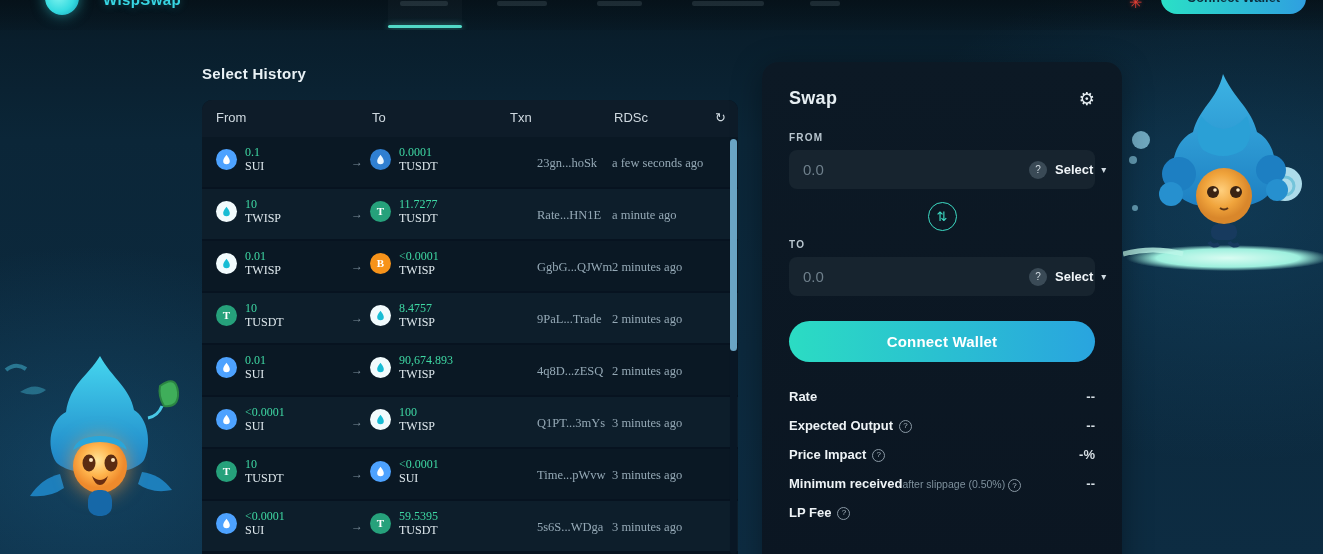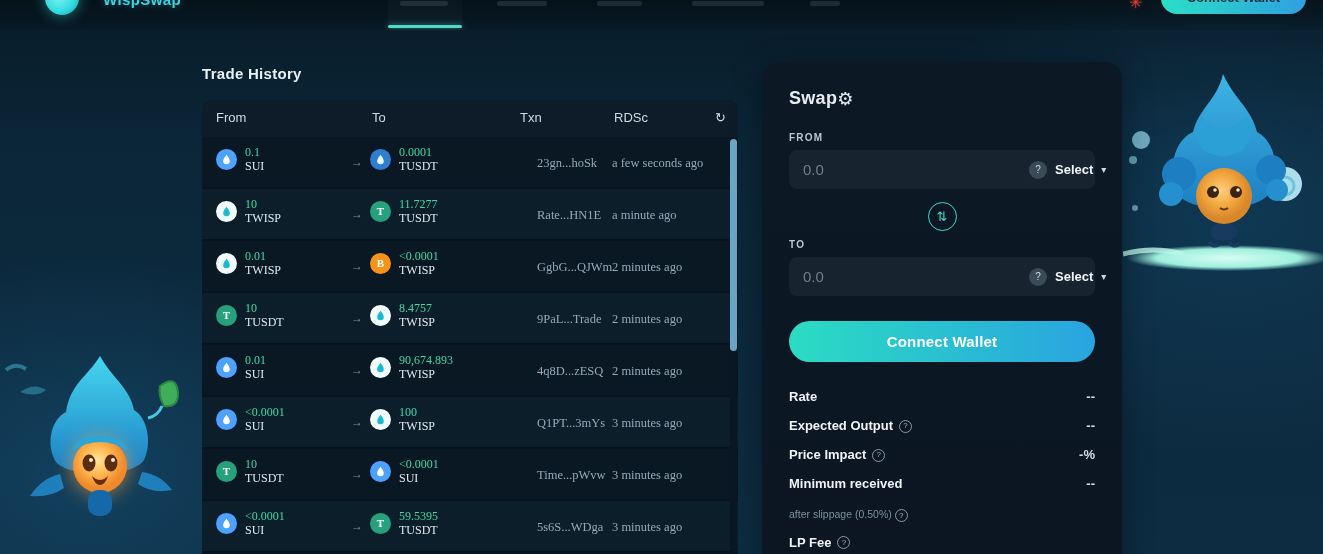--- a/index.html
+++ b/index.html
@@ -34,21 +34,21 @@
     border-radius:16px; background:linear-gradient(90deg,#2ae0c6,#2f9fe0);
     color:#0a2e3d; font-weight:700; font-size:13px; text-align:center; line-height:32px; border:none; }
 
   
   .th-title { position:absolute; left:202px; top:65px; font-size:15px; font-weight:600;
     color:#e9f1f5; letter-spacing:.3px; z-index:5; }
   .table { position:absolute; left:202px; top:100px; width:536px; height:454px;
     border-radius:10px 10px 0 0; overflow:hidden; background:#081420; z-index:5; }
   .t-head { position:relative; height:37px; background:#0e1c29; }
   .t-head span { position:absolute; top:10px; font-size:13px; color:#cfd9e0; }
-  .h-from{left:14px;} .h-to{left:170px;} .h-txn{left:318px;} .h-time{left:412px;}
+  .h-from{left:14px;} .h-to{left:170px;} .h-txn{left:308px;} .h-time{left:412px;}
   .refresh { position:absolute; right:12px; top:7px; font-size:16px; color:#cfd9e0; cursor:pointer; }
   .t-rows { position:relative; }
   .t-row { position:relative; height:52px; border-bottom:2px solid #071320;font-family:Liberation Serif, serif; }
   .t-row:nth-child(odd){ background:#0a1824; }
   .t-row:nth-child(even){ background:#0d1e2b; }
   .cell { position:absolute; top:8px; display:flex; align-items:center; gap:8px; }
   .cell.from{ left:14px; } .cell.to{ left:168px; }
   .coin { width:21px; height:21px; border-radius:50%; display:flex; align-items:center;
     justify-content:center; font-size:11px; font-weight:700; flex:0 0 21px; }
   .coin svg { width:13px; height:13px; }
@@ -60,21 +60,21 @@
   .time { position:absolute; left:410px; top:19px; font-size:12.5px; color:#95a9b6; }
   .scrolltrack { position:absolute; right:1px; top:39px; width:7px; height:415px;
     background:#0a1826; border-radius:4px; }
   .scrollthumb { position:absolute; right:0; top:0; width:7px; height:212px;
     background:#6ba6c6; border-radius:4px; cursor:grab; }
 
   
   .card { position:absolute; left:762px; top:62px; width:360px; height:520px;
     background:linear-gradient(180deg,#0c1925,#0b1622); border-radius:16px;
     padding:26px 27px; z-index:10; box-shadow:0 6px 30px rgba(0,0,0,.35); }
-  .card-head { display:flex; justify-content:flex-start; align-items:center; }
+  .card-head { display:flex; justify-content:space-between; align-items:center; }
   .card-title { font-size:18px; font-weight:700; letter-spacing:.3px; }
   .gear { font-size:18px; color:#e6eef2; cursor:pointer; line-height:1; }
   .fld-label { margin-top:23px; font-size:10px; font-weight:700; letter-spacing:1.2px;
     color:#b9c6cf; }
   .inp-row { margin-top:7px; height:39px; background:#17242f; border-radius:8px;
     display:flex; align-items:center; }
   .inp { flex:1; height:100%; background:transparent; border:none; outline:none;
     padding:0 14px; font-size:15px; color:#e6eef2; font-family:"Liberation Sans",sans-serif; }
   .inp::placeholder { color:#6e7f8b; }
   .vdiv { width:1px; height:24px; background:#33424e; }
@@ -90,26 +90,26 @@
   .to-label { margin-top:8px; }
   .cta { margin-top:25px; width:100%; height:41px; border:none; border-radius:22px;
     background:linear-gradient(90deg,#2bdcc3,#29a4df); color:#ffffff; font-size:15px;
     font-weight:700; cursor:pointer; font-family:"Liberation Sans",sans-serif;
     letter-spacing:.2px; }
   .details { margin-top:27px; }
   .d-row { display:flex; justify-content:space-between; align-items:flex-start;
     margin-bottom:13px; }
   .d-label { font-size:13px; font-weight:700; color:#eef3f6; line-height:16px;
     display:flex; align-items:center; gap:6px; }
-  .d-sub { font-size:10.5px; font-weight:400; color:#7e909c; margin-top:16px; }
+  .d-sub { font-size:10.5px; font-weight:400; color:#7e909c; margin-top:2px; }
   .d-val { font-size:13px; font-weight:700; color:#d7dfe5; }
   .help { width:13px; height:13px; border-radius:50%; border:1px solid #8a99a5;
     color:#aab8c2; font-size:8px; font-weight:400; display:inline-flex; align-items:center;
     justify-content:center; cursor:pointer; flex:0 0 13px; }
-  .mr-block { display:flex; flex-direction:column; }
+  .mr-block { display:flex; flex-direction:row; }
   .mr-top { display:flex; align-items:center; gap:6px; }
 
   
   .mascot { position:absolute; z-index:2; }
   .mascot-left { left:0; top:354px; }
   .mascot-right { left:1123px; top:56px; }
 </style>
 </head>
 <body>
 
@@ -120,21 +120,21 @@
   <div class="nav-smudge" style="left:400px;width:48px;"></div>
   <div class="nav-smudge" style="left:497px;width:50px;"></div>
   <div class="nav-smudge" style="left:597px;width:45px;"></div>
   <div class="nav-smudge" style="left:692px;width:72px;"></div>
   <div class="nav-smudge" style="left:810px;width:30px;"></div>
   <div class="nav-underline"></div>
   <span class="red-star">✳</span>
   <button class="top-connect">Connect Wallet</button>
 </div>
 
-<div class="th-title">Trade History</div>
+<div class="th-title">Select History</div>
 
 <div class="table">
   <div class="t-head">
     <span class="h-from">From</span>
     <span class="h-to">To</span>
     <span class="h-txn">Txn</span>
     <span class="h-time">RDSc</span>
     <span class="refresh">↻</span>
   </div>
   <div class="t-rows">

